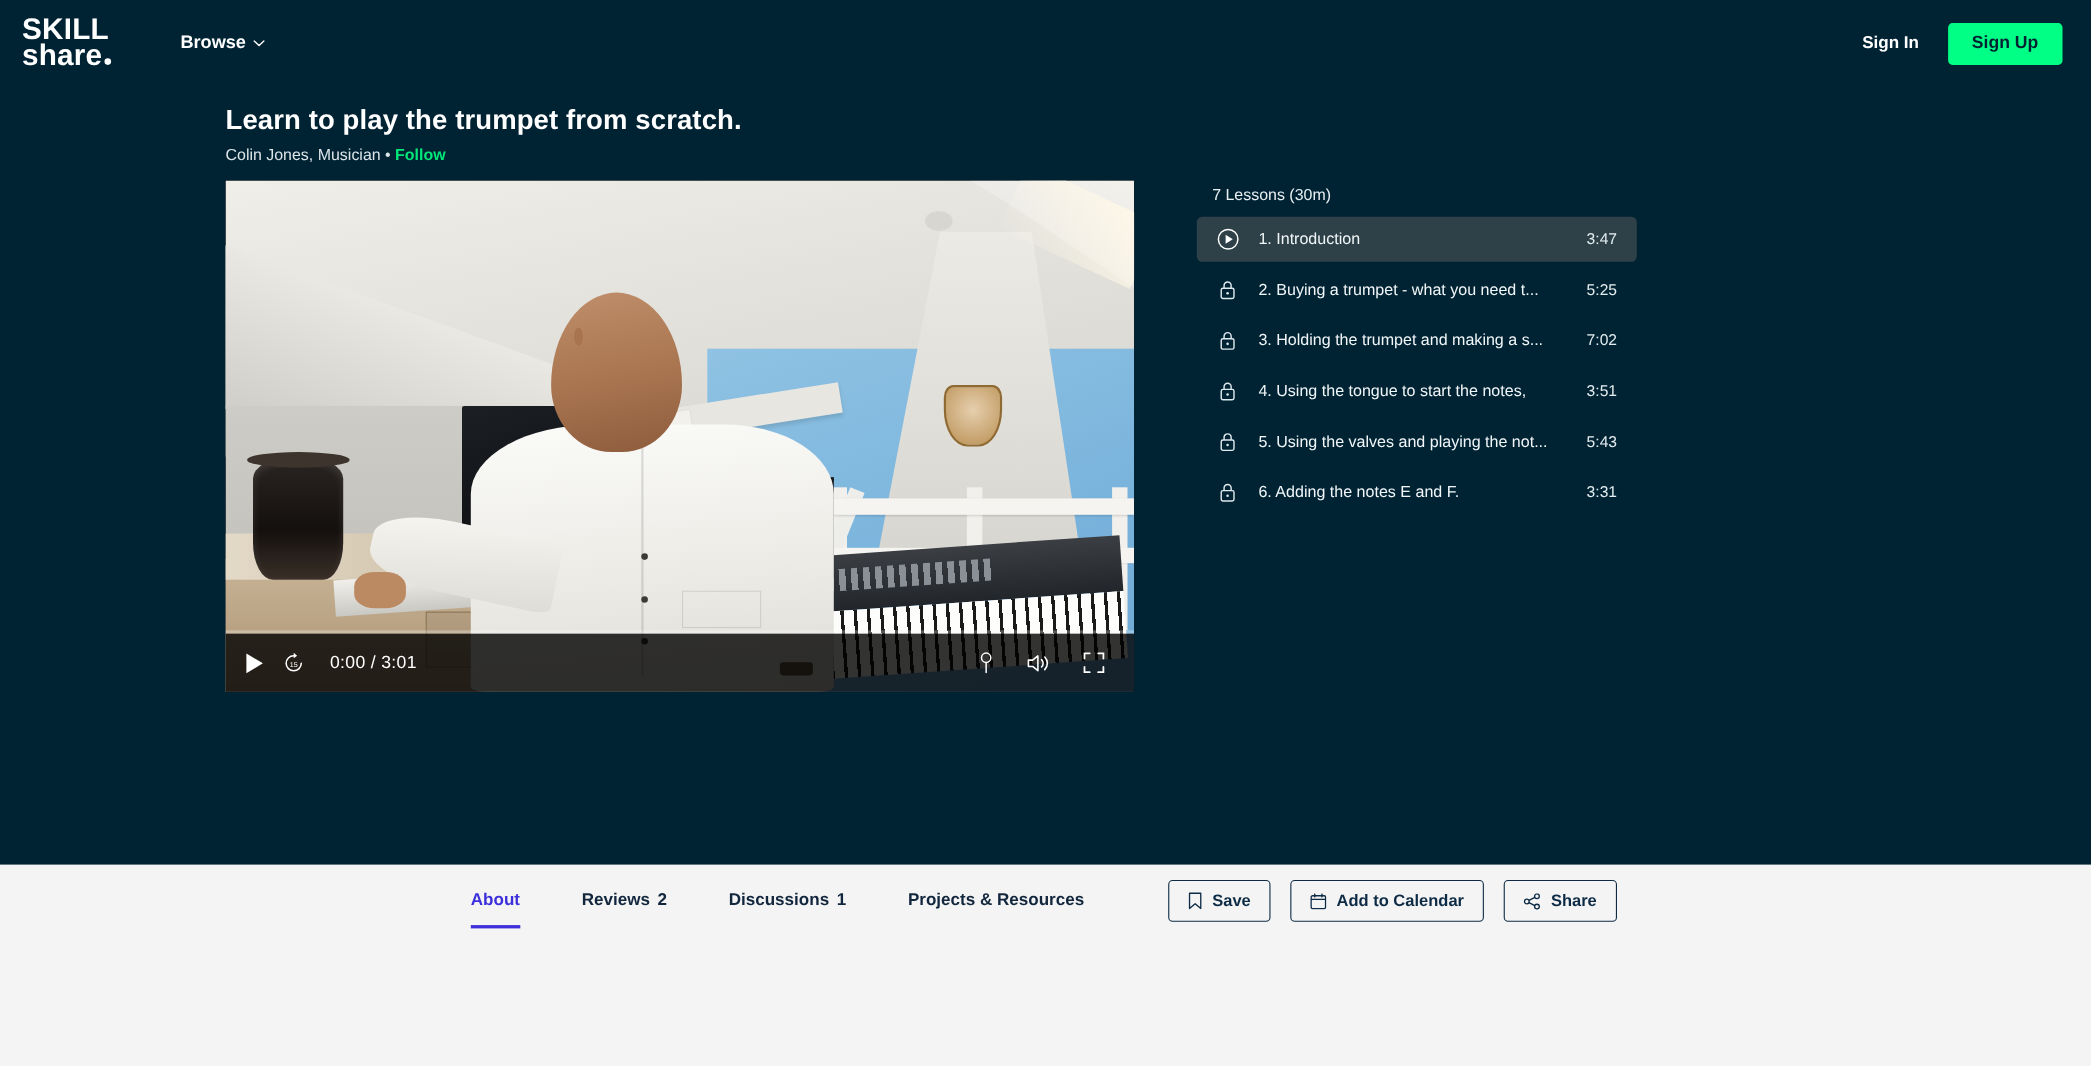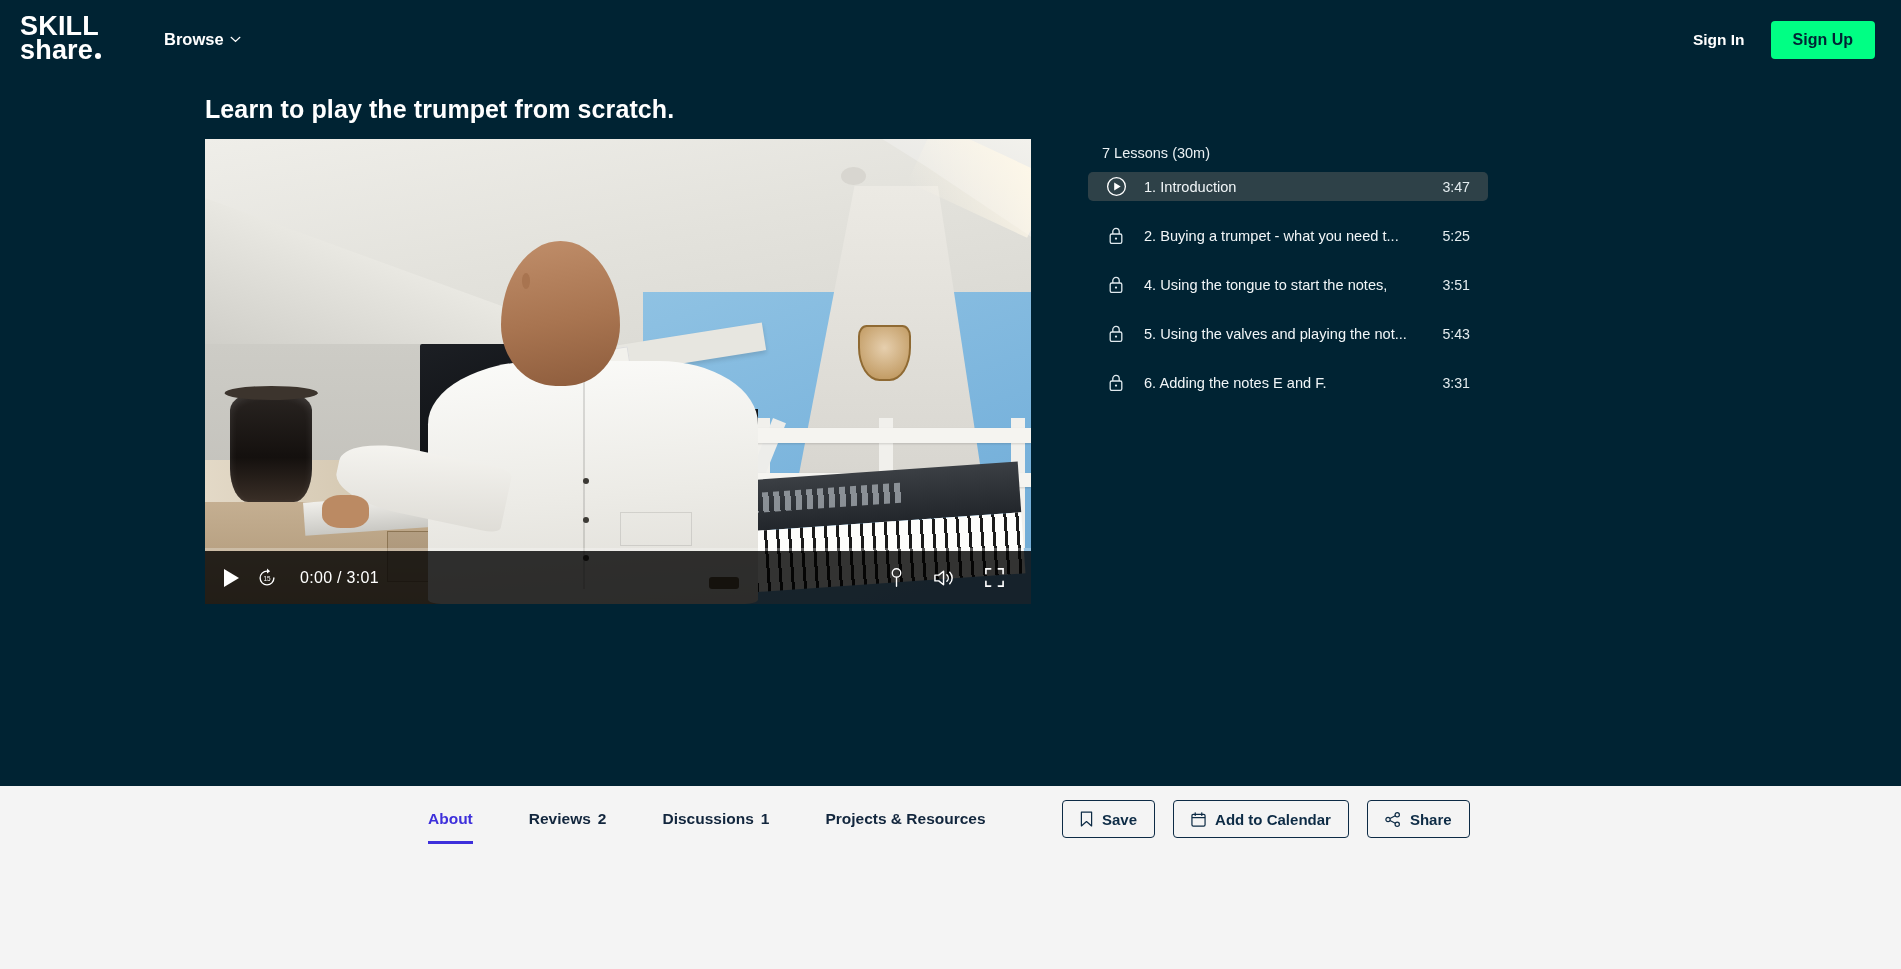--- a/index.html
+++ b/index.html
@@ -314,26 +314,26 @@
   }
   .progress-fill { width: 0%; height: 100%; background: #00ff84; }
 
   
   .lessons { width: 400px; margin-left: 57px; padding-top: 6px; }
   .lessons-head {
     font-size: 14.5px; color: #e9f0f3; font-weight: 500;
     margin: 0 0 11px 14px;
   }
   .lesson {
-    height: 29px;
+    height: 41px;
     display: flex; align-items: center;
     padding: 0 18px 0 16px;
     border-radius: 5px;
     cursor: pointer;
-    margin-bottom: 20px;
+    margin-bottom: 5px;
   }
   .lesson.active { background: #2e4148; }
   .lesson .icon-wrap {
     width: 24px; display: flex; align-items: center; justify-content: center;
     flex: 0 0 24px;
   }
   .lesson .l-title {
     margin-left: 16px;
     font-size: 14.6px;
     color: #f1f6f8;
@@ -398,20 +398,25 @@
 
   <div class="header-right">
     <span class="signin">Sign In</span>
     <button class="signup">Sign Up</button>
   </div>
 </div>
 
 <div class="hero">
   <div class="hero-inner">
     <div class="class-title">Learn to play the trumpet from scratch.</div>
+    <div class="byline">
+      <span>Colin Jones, Musician</span>
+      <span>•</span>
+      <span class="follow">Follow</span>
+    </div>
   </div>
 </div>
 
 <div class="stage">
 
   <div class="player">
     <div class="video-scene">
       <div class="v-ceiling"></div>
       <div class="v-beam"></div>
       <div class="v-leftwall"></div>
@@ -521,20 +526,31 @@
         <svg width="16" height="20" viewBox="0 0 16 20">
           <rect x="2.2" y="8" width="11.6" height="9.4" rx="1.6" fill="none" stroke="#dfe9ee" stroke-width="1.3"></rect>
           <path d="M4.8 8 V5.6 a3.2 3.2 0 0 1 6.4 0 V8" fill="none" stroke="#dfe9ee" stroke-width="1.3"></path>
           <circle cx="8" cy="12.6" r="1.15" fill="#dfe9ee"></circle>
         </svg>
       </span>
       <span class="l-title">2. Buying a trumpet - what you need t...</span>
       <span class="l-dur">5:25</span>
     </div>
 
+    <div class="lesson">
+      <span class="icon-wrap">
+        <svg width="16" height="20" viewBox="0 0 16 20">
+          <rect x="2.2" y="8" width="11.6" height="9.4" rx="1.6" fill="none" stroke="#dfe9ee" stroke-width="1.3"></rect>
+          <path d="M4.8 8 V5.6 a3.2 3.2 0 0 1 6.4 0 V8" fill="none" stroke="#dfe9ee" stroke-width="1.3"></path>
+          <circle cx="8" cy="12.6" r="1.15" fill="#dfe9ee"></circle>
+        </svg>
+      </span>
+      <span class="l-title">3. Holding the trumpet and making a s...</span>
+      <span class="l-dur">7:02</span>
+    </div>
 
     <div class="lesson">
       <span class="icon-wrap">
         <svg width="16" height="20" viewBox="0 0 16 20">
           <rect x="2.2" y="8" width="11.6" height="9.4" rx="1.6" fill="none" stroke="#dfe9ee" stroke-width="1.3"></rect>
           <path d="M4.8 8 V5.6 a3.2 3.2 0 0 1 6.4 0 V8" fill="none" stroke="#dfe9ee" stroke-width="1.3"></path>
           <circle cx="8" cy="12.6" r="1.15" fill="#dfe9ee"></circle>
         </svg>
       </span>
       <span class="l-title">4. Using the tongue to start the notes,</span>

